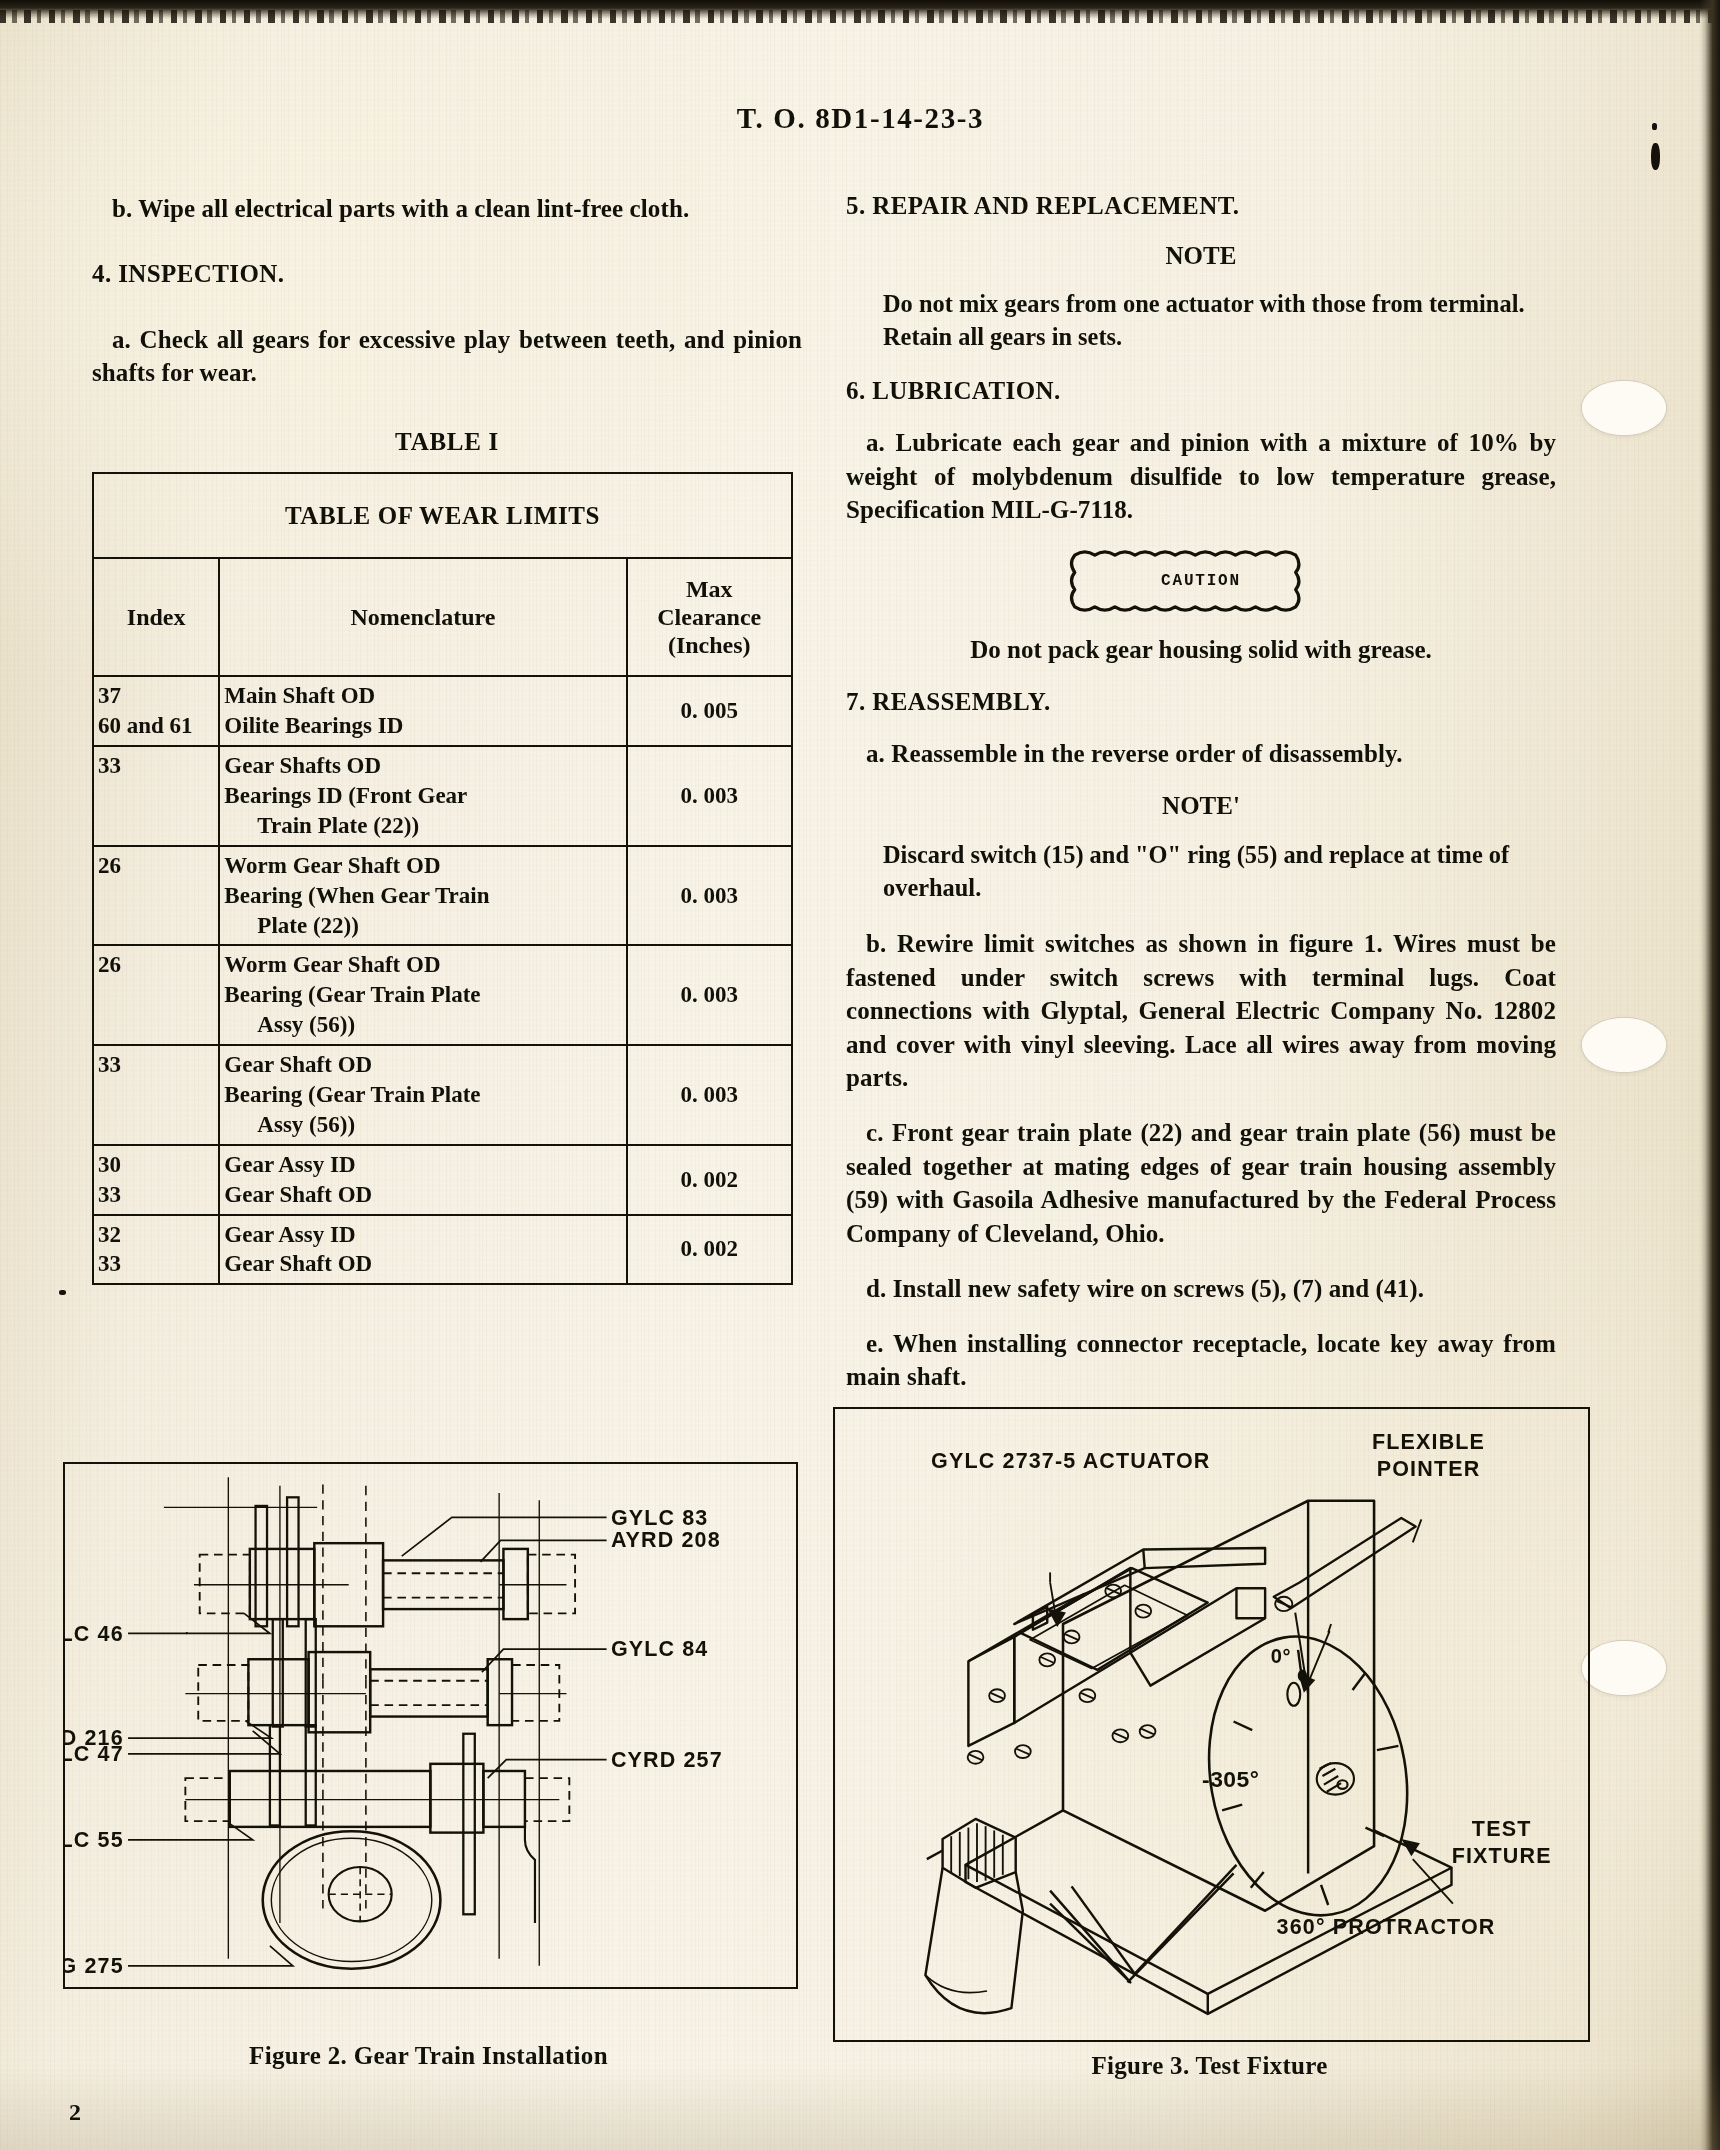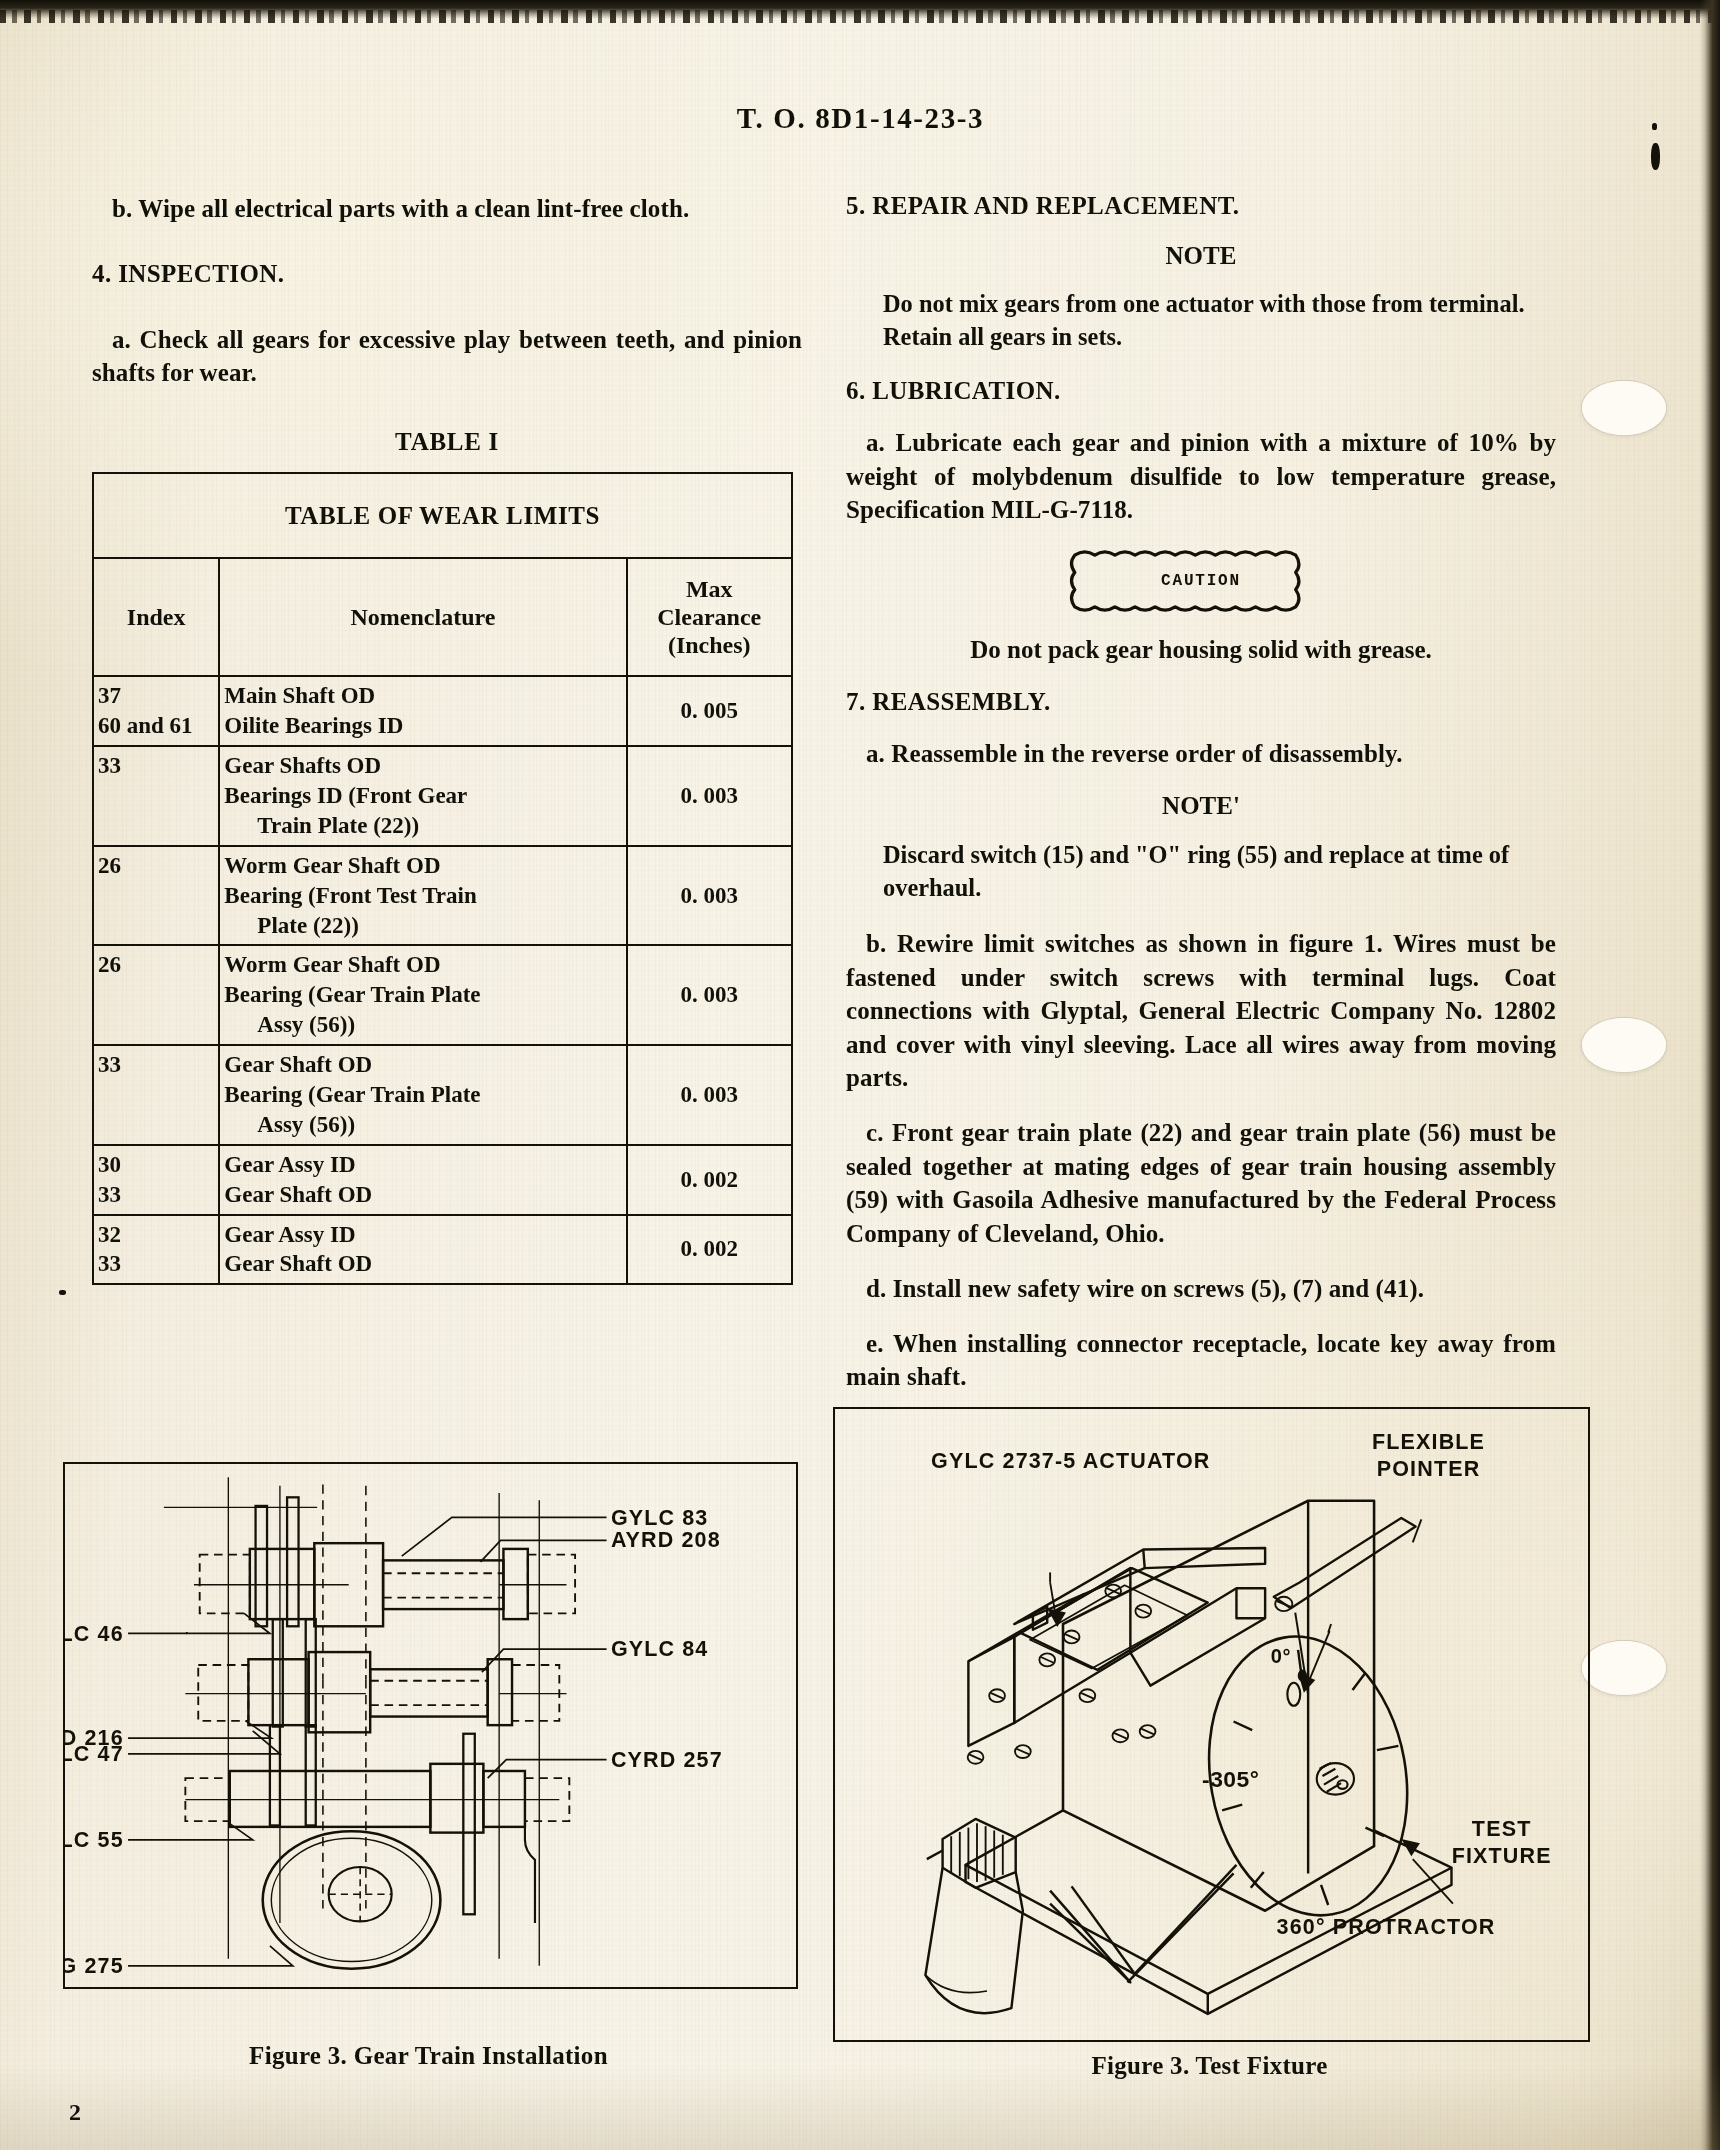--- a/index.html
+++ b/index.html
@@ -194,21 +194,21 @@
               <div class="cont">Train Plate (22))</div>
             </td>
             <td class="val">0. 003</td>
           </tr>
           <tr>
             <td class="idx">
               <div>26</div>
             </td>
             <td class="nom">
               <div>Worm Gear Shaft OD</div>
-              <div>Bearing (Front Test Train</div>
+              <div>Bearing (When Gear Train</div>
               <div class="cont">Plate (22))</div>
             </td>
             <td class="val">0. 003</td>
           </tr>
           <tr>
             <td class="idx">
               <div>26</div>
             </td>
             <td class="nom">
               <div>Worm Gear Shaft OD</div>
@@ -414,21 +414,21 @@
         <text x="82" y="246" text-anchor="end">GYLC 46</text>
         <text x="762" y="268" text-anchor="start">GYLC 84</text>
         <text x="82" y="392" text-anchor="end">AYRD 216</text>
         <text x="82" y="414" text-anchor="end">GYLC 47</text>
         <text x="762" y="422" text-anchor="start">CYRD 257</text>
         <text x="82" y="534" text-anchor="end">GYLC 55</text>
         <text x="82" y="710" text-anchor="end">AYRG 275</text>
       </g>
     </svg>
   </div>
-  <div class="figcap" id="fig2cap">Figure 3.  Gear Train Installation</div>
+  <div class="figcap" id="fig2cap">Figure 2.  Gear Train Installation</div>
 
   <div class="figbox" id="fig3box">
     <svg width="747" height="625" viewBox="0 0 1042 872">
       <g stroke="#141208" fill="none" stroke-width="3.4" stroke-linejoin="round">
 
         <path d="M318 560 L318 300 L660 128 L752 128 L752 610 L600 700 L318 560 Z" stroke-width="3.6"></path>
         <path d="M660 128 L660 648"></path>
 
         <path d="M318 560 L182 636 L520 816 L860 640 L752 588"></path>
         <path d="M182 636 L182 660 L520 844 L860 664 L860 640"></path>

